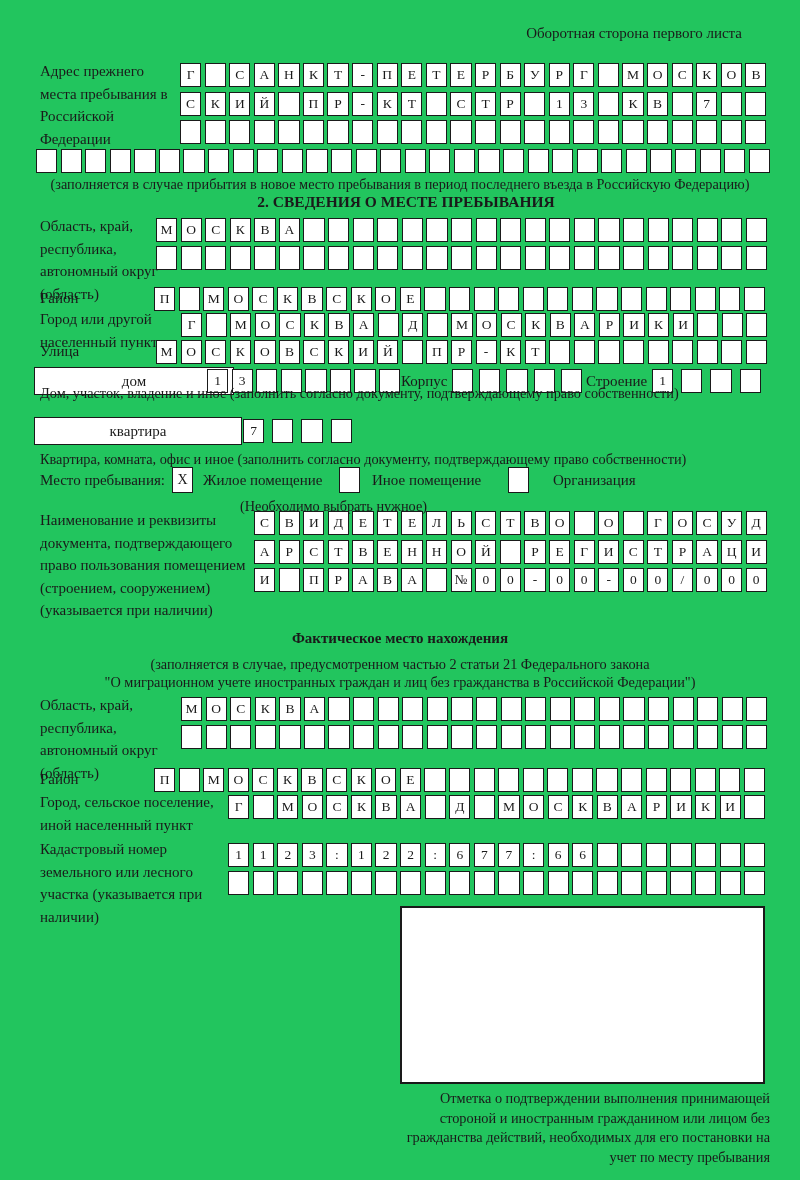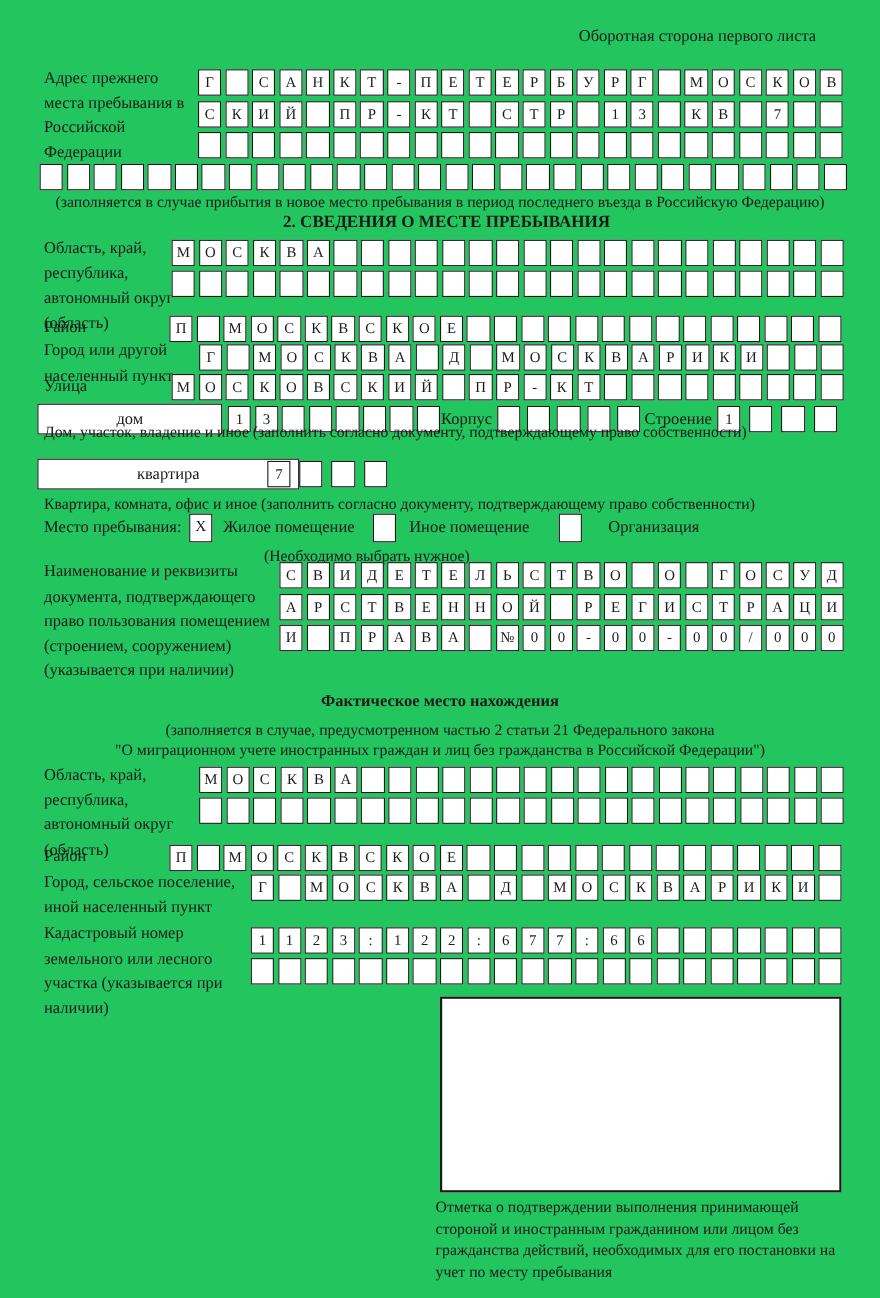--- a/index.html
+++ b/index.html
@@ -286,21 +286,21 @@
       <span class="cell"></span>
       <span class="cell"></span>
       <span class="cell"></span>
       <span class="cell"></span>
       <span class="cell"></span>
       <span class="cell"></span>
       <span class="cell"></span>
       <span class="cell"></span>
     </div>
 
-  <div class="widebox" style="top:367px;left:34px;width:168px;">дом</div>
+  <div class="widebox" style="top:367px;left:34px;width:200px;">дом</div>
   <div class="cells" style="top:369px;left:207px;">
       <span class="cell">1</span>
       <span class="cell">3</span>
       <span class="cell"></span>
       <span class="cell"></span>
       <span class="cell"></span>
       <span class="cell"></span>
       <span class="cell"></span>
       <span class="cell"></span>
     </div>
@@ -314,21 +314,21 @@
     </div>
   <div class="abs label" style="top:370px;left:586px;">Строение</div>
   <div class="cells spaced" style="top:369px;left:652px;">
       <span class="cell">1</span>
       <span class="cell"></span>
       <span class="cell"></span>
       <span class="cell"></span>
     </div>
   <div class="abs note" style="top:384px;left:40px;">Дом, участок, владение и иное (заполнить согласно документу, подтверждающему право собственности)</div>
 
-  <div class="widebox" style="top:417px;left:34px;width:238px;">квартира</div>
+  <div class="widebox" style="top:417px;left:34px;width:208px;">квартира</div>
   <div class="cells spaced" style="top:419px;left:243px;">
       <span class="cell">7</span>
       <span class="cell"></span>
       <span class="cell"></span>
       <span class="cell"></span>
     </div>
   <div class="abs note" style="top:450px;left:40px;">Квартира, комната, офис и иное (заполнить согласно документу, подтверждающему право собственности)</div>
 
   <div class="abs label" style="top:469px;left:40px;">Место пребывания:</div>
   <div class="checkbox" style="top:467px;left:172px;">X</div>
@@ -567,15 +567,15 @@
       <span class="cell"></span>
       <span class="cell"></span>
       <span class="cell"></span>
       <span class="cell"></span>
       <span class="cell"></span>
       <span class="cell"></span>
       <span class="cell"></span>
     </div>
 
   <div class="stampbox" style="top:906px;left:400px;width:365px;height:178px;"></div>
-  <div class="abs note" style="top:1089px;left:396px;width:374px;text-align:left;line-height:19.5px;">Отметка о подтверждении выполнения принимающей стороной и иностранным гражданином или лицом без гражданства действий, необходимых для его постановки на учет по месту пребывания</div>
+  <div class="abs note" style="top:1089px;left:396px;width:374px;text-align:right;line-height:19.5px;">Отметка о подтверждении выполнения принимающей стороной и иностранным гражданином или лицом без гражданства действий, необходимых для его постановки на учет по месту пребывания</div>
 
 </div>
 
 </body></html>

